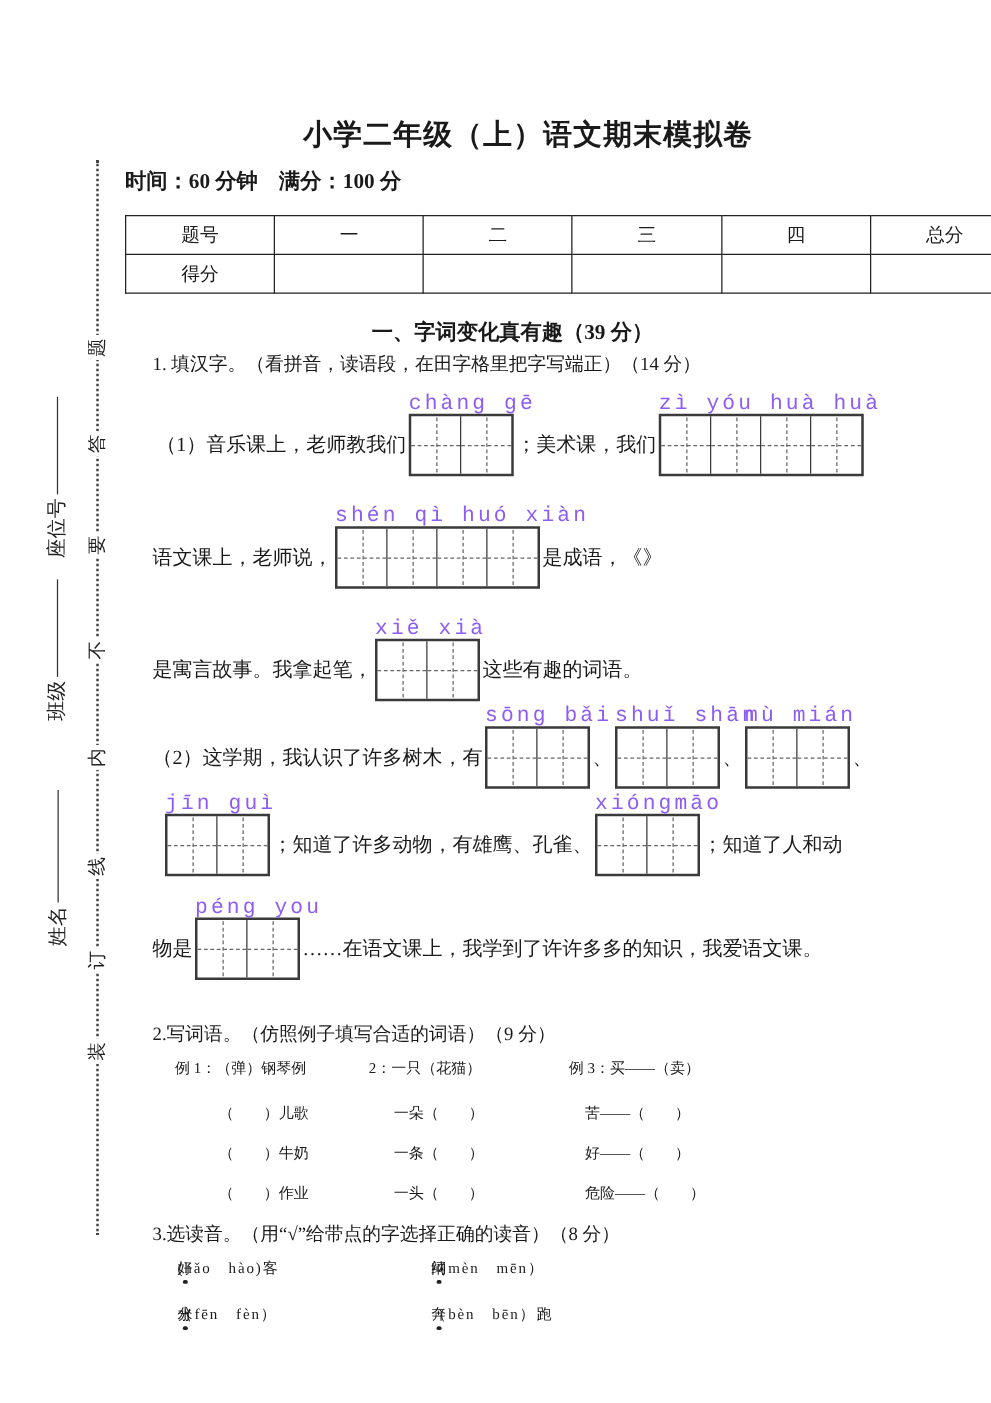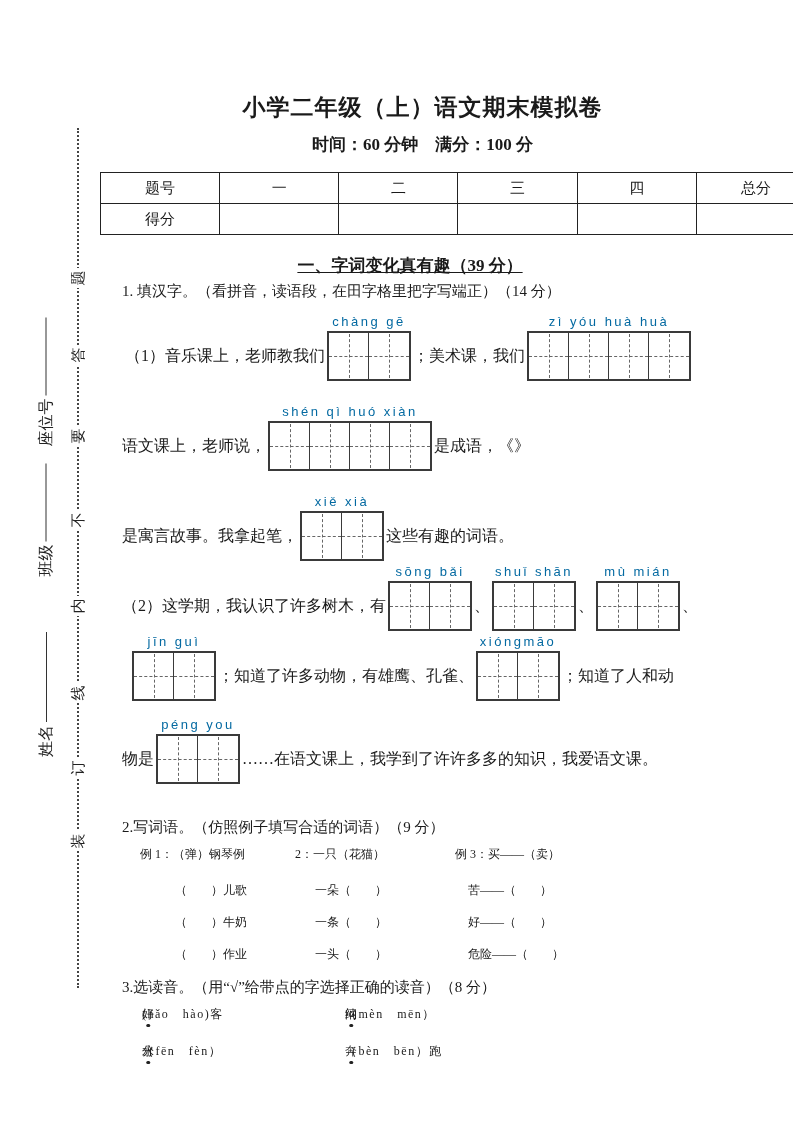--- a/index.html
+++ b/index.html
@@ -17,41 +17,41 @@
   .bc4{top:596px}.bc5{top:683px}.bc6{top:758px}.bc7{top:831px}
   .vlabel { position:absolute; display:flex; align-items:center; white-space:nowrap;
     font-size:16px; height:22px; transform:rotate(-90deg); color:#222; }
   .vlabel .ln { height:0; border-bottom:1.5px solid #333; margin-left:3px; }
   .vl-seat { width:137px; left:-23px; top:367px; }  .vl-seat .ln{width:78px;}
   .vl-class{ width:117px; left:-13px; top:507px; }  .vl-class .ln{width:78px;}
   .vl-name { width:130px; left:-19px; top:681px; }  .vl-name .ln{width:90px;}
   
   .title { position:absolute; left:100px; width:645px; top:92px; text-align:center;
     font-size:23px; font-weight:bold; letter-spacing:1px; }
-  .subtitle { position:absolute; left:100px; width:645px; top:133px; text-align:center;
+  .subtitle { position:absolute; left:100px; width:645px; top:133px; text-align:left;
     font-size:17px; font-weight:bold; }
   
   .score-table { position:absolute; left:100px; top:172px; width:716px;
     border-collapse:collapse; table-layout:fixed; }
   .score-table td { border:1.5px solid #222; height:31px; text-align:center;
     font-size:15px; padding:0; }
   
   .sec-head { position:absolute; left:100px; width:620px; top:254px; text-align:center;
-    font-size:17px; font-weight:bold;text-decoration:underline; }
+    font-size:17px; font-weight:bold; }
   .stem { position:absolute; left:122px; font-size:15px; white-space:nowrap; }
   .q1-stem{top:282px}.q2-stem{top:818px}.q3-stem{top:978px}
   
   .qline { position:absolute; display:flex; align-items:center; height:48px;
     font-size:16px; white-space:nowrap; }
   .l1{top:332px;left:125px}.l2{top:422px;left:122px}.l3{top:512px;left:122px}
   .l4{top:582px;left:122px}.l5{top:652px;left:130px}.l6{top:735px;left:122px}
   .tzg-wrap { position:relative; display:inline-flex; margin:0 2px; }
   .py { position:absolute; top:-17px; left:0; right:0; text-align:center;
-    font-size:13px; letter-spacing:2.5px; white-space:nowrap;
-    font-family:Liberation Sans, sans-serif; color:#0369a1; }
+    font-size:17px; letter-spacing:2.5px; white-space:nowrap;
+    font-family:Liberation Mono, monospace; color:#8b5cf6; }
   .tzg { display:inline-flex; border:2px solid #3a3a3a; background:#fff; }
   .cell { width:40px; height:46px; position:relative; border-right:1.5px solid #3a3a3a; }
   .cell:last-child { border-right:none; }
   .cell::before { content:""; position:absolute; left:50%; top:1px; bottom:1px;
     border-left:1px dashed #666; }
   .cell::after { content:""; position:absolute; top:50%; left:0; right:0;
     border-top:1px dashed #666; }
   
   .qrow { position:absolute; left:0; width:793px; height:24px; font-size:12px; }
   .qrow span { position:absolute; white-space:nowrap; }

